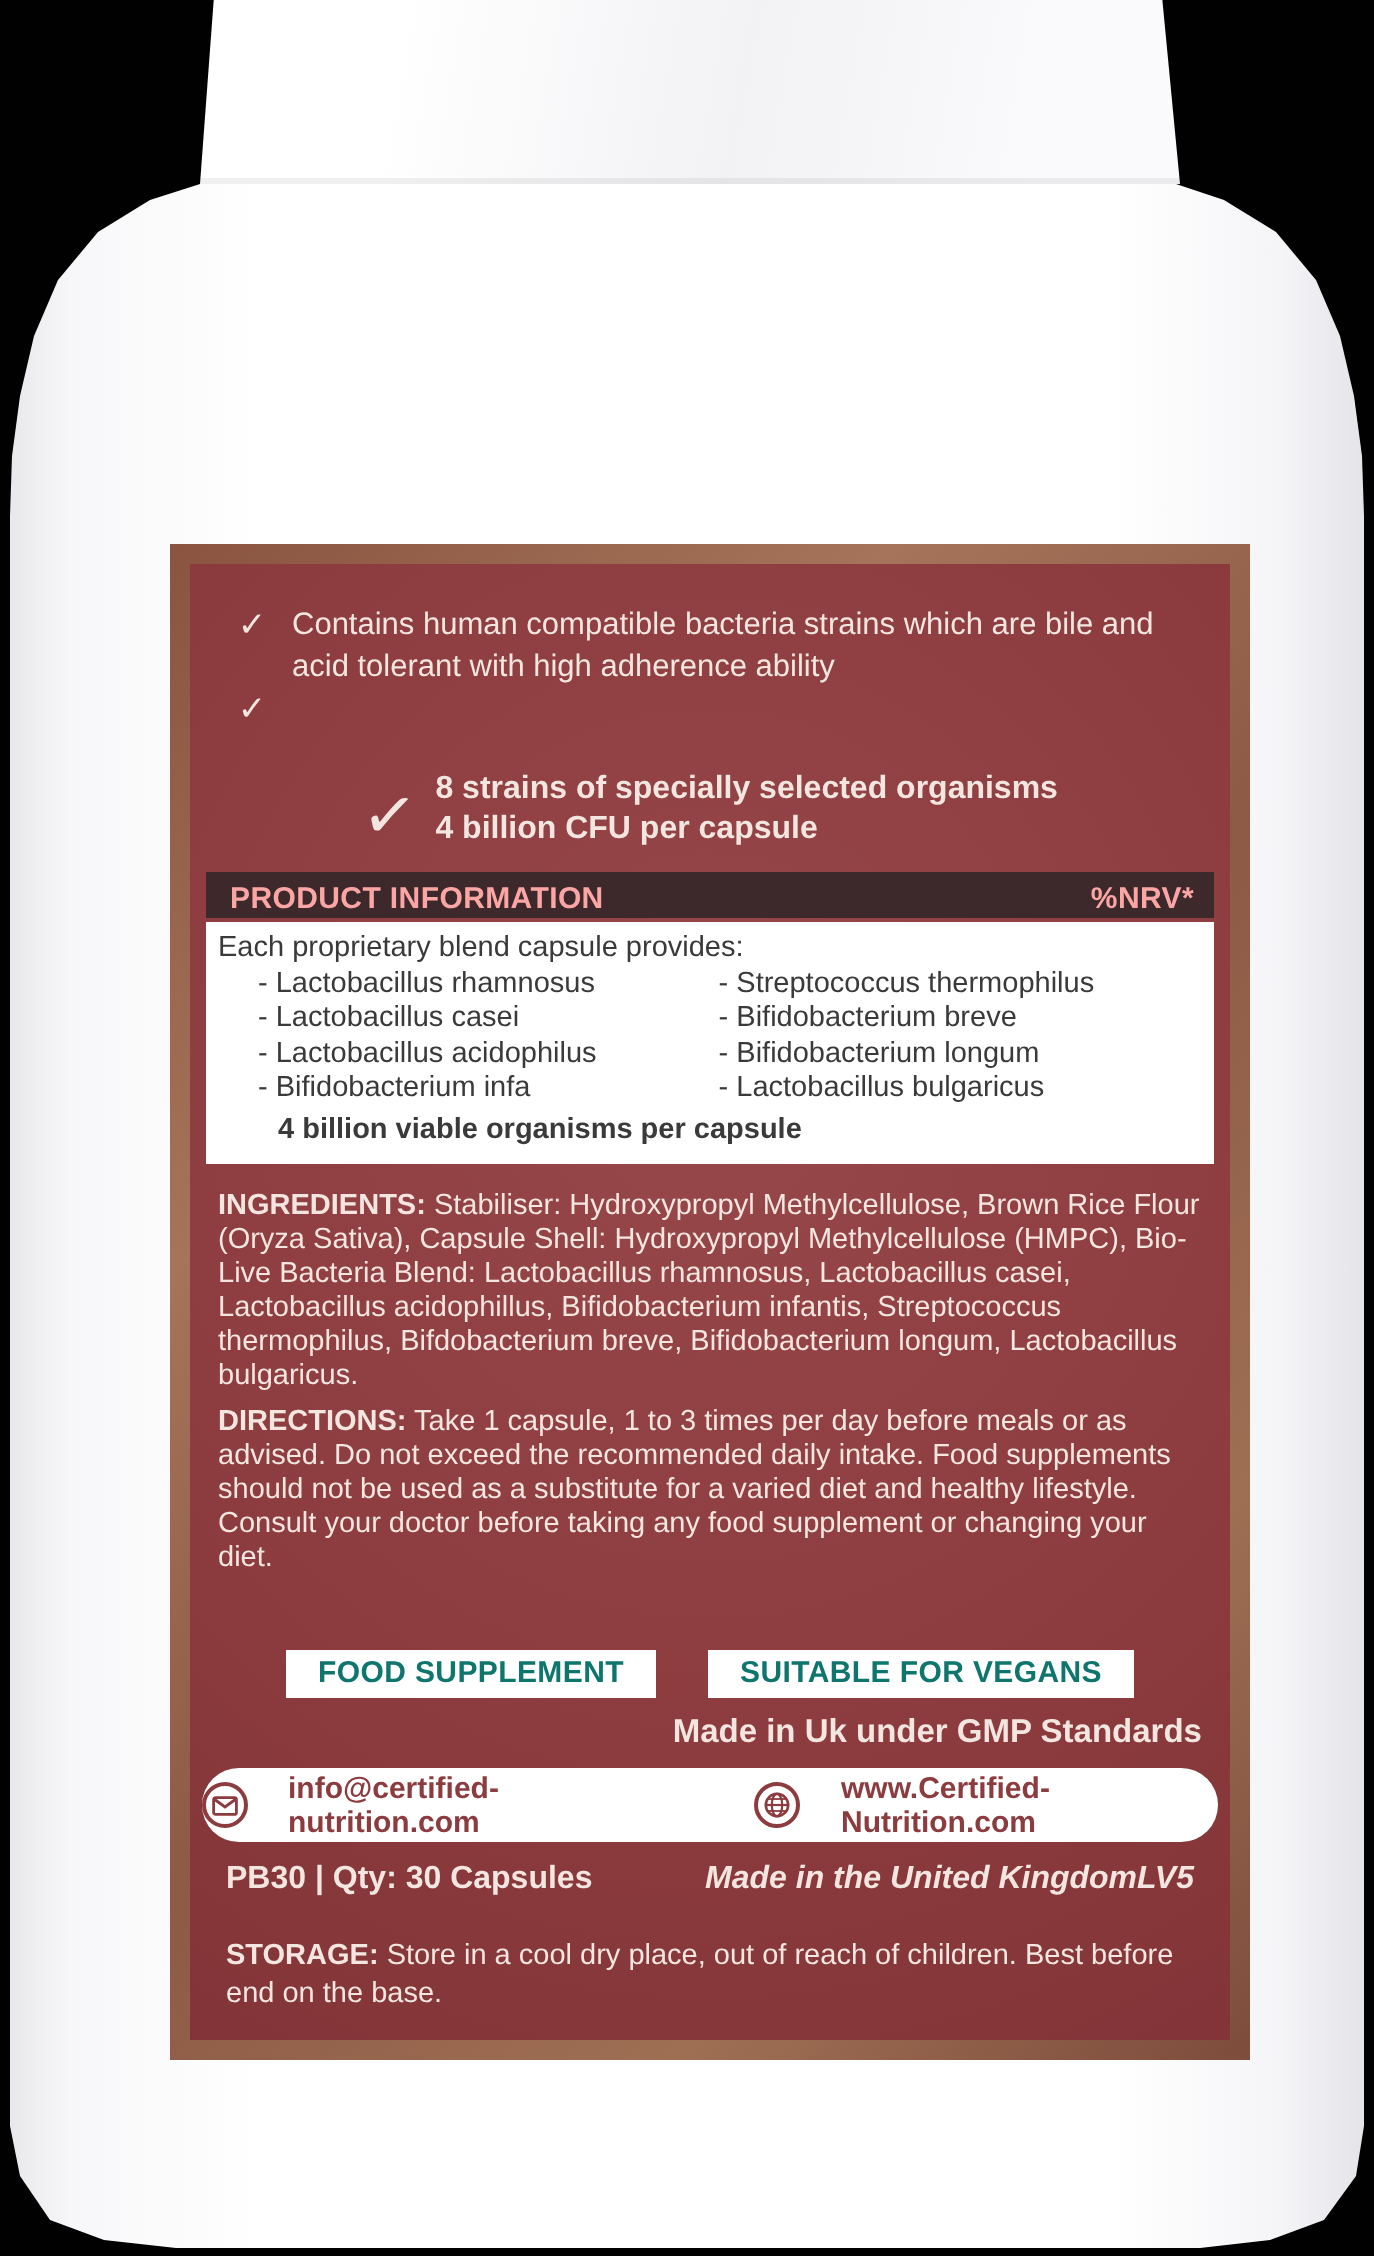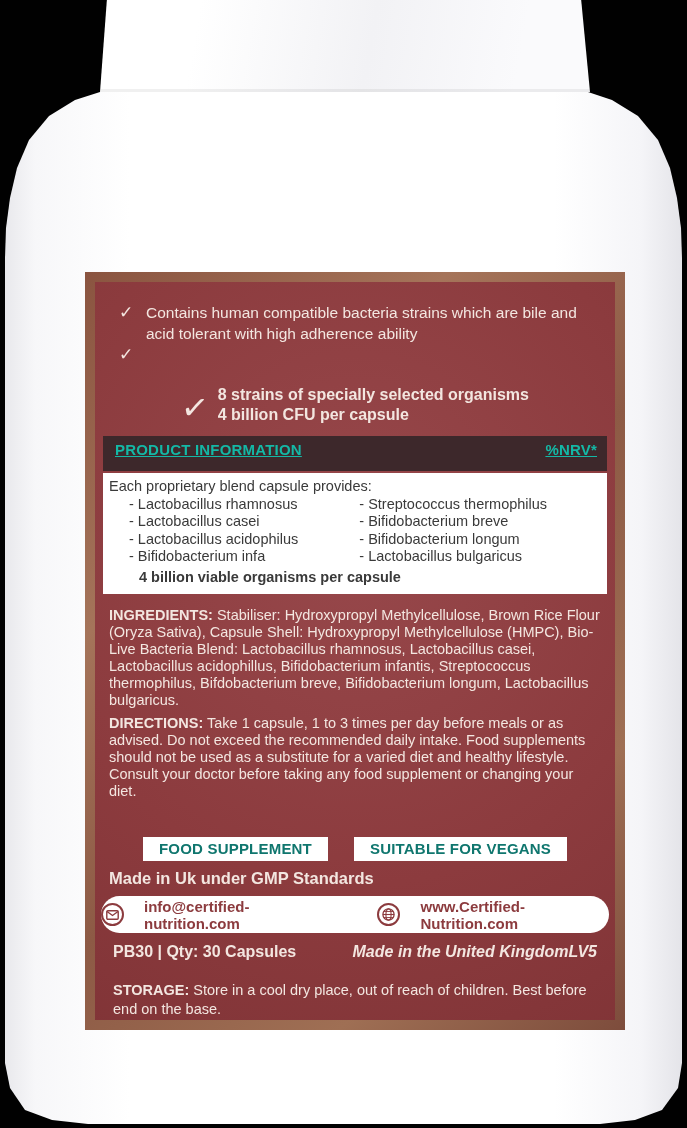--- a/index.html
+++ b/index.html
@@ -25,35 +25,35 @@
   
   .bullets{list-style:none;margin:0;padding:0 0 0 8px;font-size:15.5px;line-height:21px;font-weight:500;}
   .bullets li{display:flex;gap:11px;}
   .bcheck{flex:0 0 18px;text-align:center;font-size:17px;}
   
   .highlight{display:flex;justify-content:center;align-items:flex-start;margin:20px 0 0;
        font-weight:bold;font-size:16px;line-height:20px;}
   .bigcheck{font-size:33px;line-height:30px;margin-right:9px;transform:translateY(8px) rotate(6deg);font-weight:400;}
   
   .pi{margin:11px -6px 0;}
-  .pi-header{display:flex;justify-content:space-between;align-items:center;background:#3d282b;color:#14b8a6;
-       font-weight:bold;font-size:15px;letter-spacing:.2px;padding:5px 10px 13px 12px;text-decoration:underline;}
+  .pi-header{display:flex;justify-content:space-between;align-items:center;background:#3d282b;color:#fca5a5;
+       font-weight:bold;font-size:15px;letter-spacing:.2px;padding:5px 10px 1px 12px;}
   .pi-box{background:#ffffff;color:#3a3a3a;font-size:14.5px;line-height:17.5px;padding:5px 8px 8px 6px;margin-top:2px;}
   .pi-cols{display:flex;padding-left:20px;align-items:center;}
   .pi-col{list-style:none;margin:0;padding:0;width:49%;}
   .pi-col.right{width:51%;}
   .pi-footer{font-weight:bold;margin-top:3px;padding-left:30px;font-size:14.5px;}
   
   .para{margin:13px 0 0;font-size:14.5px;line-height:17px;}
   .para b{font-weight:bold;}
   .para.directions{margin-top:6px;}
   
   .badges{display:flex;justify-content:center;gap:26px;margin-top:37px;}
   .badge{background:#fff;color:#0f766e;font-weight:bold;font-size:15px;letter-spacing:.2px;padding:3px 16px 4px;}
-  .made{text-align:left;font-weight:bold;font-size:16.5px;margin-top:8px;}
+  .made{text-align:right;font-weight:bold;font-size:16.5px;margin-top:8px;}
   
   .pill{display:flex;align-items:center;justify-content:center;gap:20px;background:#fff;color:#8c3b3e;
        font-weight:bold;font-size:15px;border-radius:19px;height:37px;margin:8px -8px 0;}
   .cicon{width:23px;height:23px;border:2px solid #8c3b3e;border-radius:50%;box-sizing:border-box;
        display:flex;align-items:center;justify-content:center;flex:0 0 auto;}
   .cicon svg{display:block;}
   .pill .gap{width:6px;}
   
   .meta{display:flex;justify-content:space-between;align-items:baseline;margin-top:10px;
        font-weight:bold;font-size:16px;padding:0 4px;}

